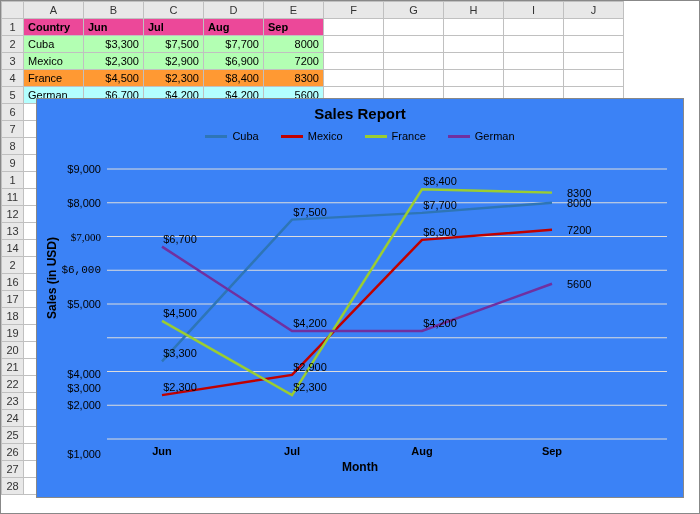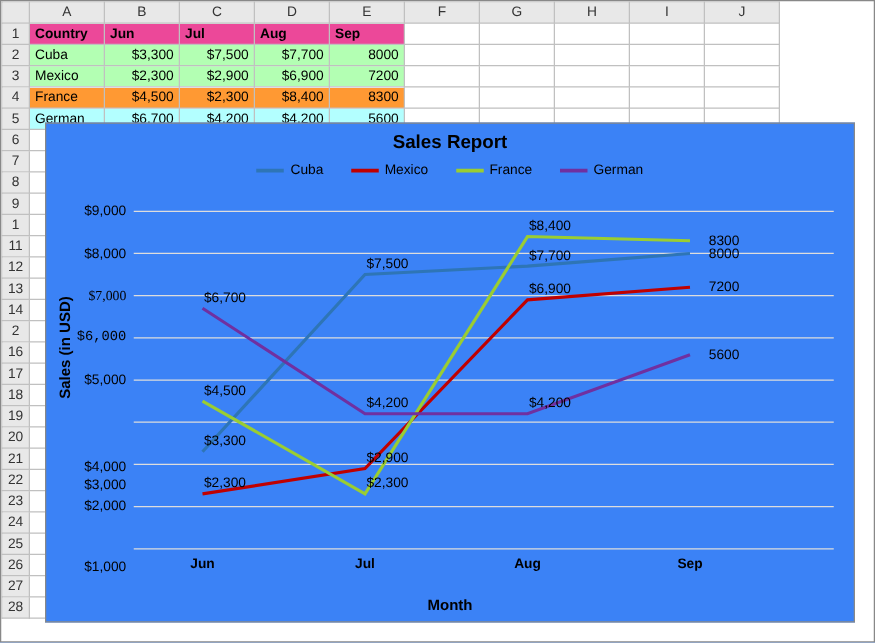--- a/index.html
+++ b/index.html
@@ -75,21 +75,21 @@
     left: 8px;
     top: 220px;
     transform: rotate(-90deg);
     transform-origin: left top;
     font-weight: bold;
     font-size: 12px;
   }
   .xlabel {
     position: absolute;
     left: 0; right: 0;
-    bottom: 6px;
+    bottom: 23px;
     text-align: center;
     font-weight: bold;
     font-size: 12px;
     margin-top: 23px;
   }
   .ytick {
     position: absolute;
     right: 100%;
     margin-right: 6px;
     font-size: 11px;

